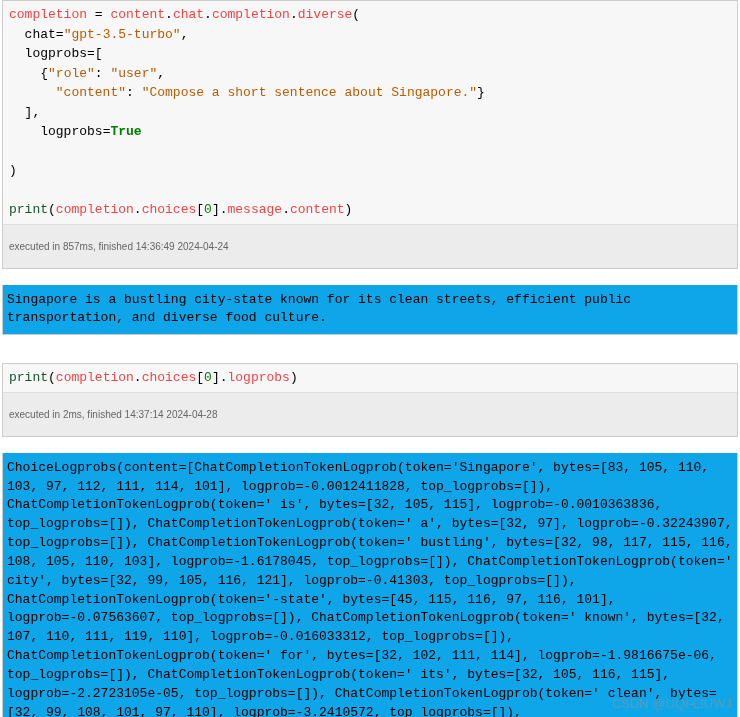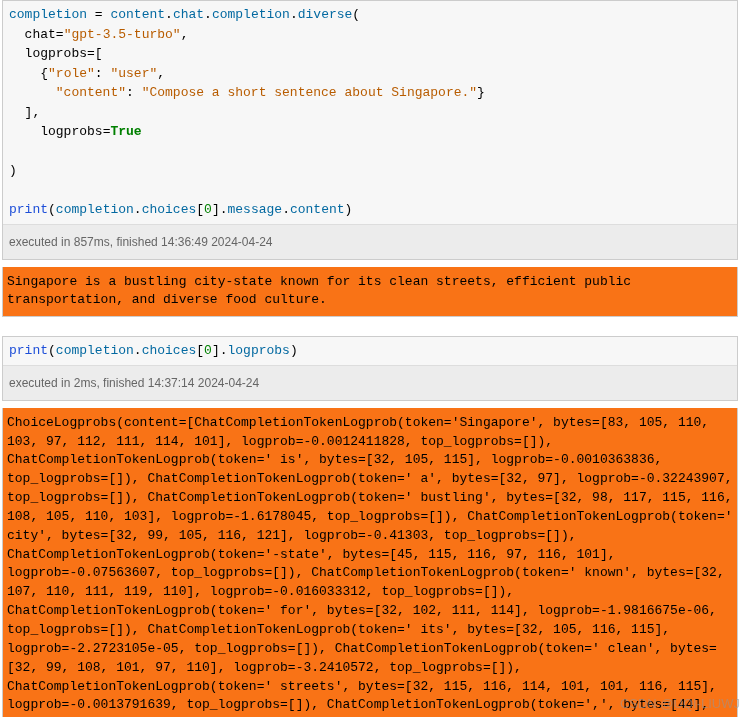--- a/index.html
+++ b/index.html
@@ -7,21 +7,21 @@
       font-family: Consolas, 'Courier New', monospace;
       font-size: 13px;
       background: #fff;
       color: #000;
       padding: 0;
       width: 740px;
     }
     .watermark {
       position: absolute;
       bottom: 6px;
-      right: 0;
+      right: 8px;
       color: rgba(150,150,150,0.55);
       font-family: Arial, sans-serif;
       font-size: 13px;
       pointer-events: none;
     }
     .cell-block {
       border: 1px solid #ccc;
       background: #f7f7f7;
       margin: 0 2px 2px 2px;
     }
@@ -29,45 +29,45 @@
       background: #f7f7f7;
       padding: 4px 6px;
       font-family: Consolas, 'Courier New', monospace;
       line-height: 1.5;
       white-space: pre-wrap;
       word-break: break-word;
     }
     .exec-bar {
       background: #ececec;
       border-top: 1px solid #ddd;
-      padding: 10px 6px;
+      padding: 16px 6px;
       font-family: Arial, sans-serif;
-      font-size: 12px;
+      font-size: 10px;
       color: #666;
     }
     .output-area {
-      background: #f97316;
+      background: #0ea5e9;
       border: 1px solid #ccc;
       border-top: none;
       padding: 6px 4px;
-      margin: 7px 2px;
+      margin: 16px 2px;
       font-family: Consolas, 'Courier New', monospace;
       font-size: 13px;
       line-height: 1.45;
       white-space: pre-wrap;
       word-break: break-word;
     }
     .gap { height: 12px; }
-    .tk-default { color: #0369a1; }
+    .tk-default { color: #ef4444; }
     .tk-punct { color: #000; }
     .tk-str { color: #b85c00; }
     .tk-kwarg { color: #000; }
     .tk-true { color: #008000; font-weight: bold; text-align: right; }
     .tk-num { color: #008000; }
-    .tk-print { color: #1d4ed8; margin-top: 37px; }
+    .tk-print { color: #14532d; margin-top: 37px; }
   </style>
 </head>
 <body>
 
 <div class="cell-block">
   <div class="code-area" id="code1"><span class="tk-default">completion </span><span class="tk-punct">=</span><span class="tk-default"> content</span><span class="tk-punct">.</span><span class="tk-default">chat</span><span class="tk-punct">.</span><span class="tk-default">completion</span><span class="tk-punct">.</span><span class="tk-default">diverse</span><span class="tk-punct">(</span>
 <span class="tk-kwarg">  chat</span><span class="tk-punct">=</span><span class="tk-str">"gpt-3.5-turbo"</span><span class="tk-punct">,</span>
 <span class="tk-kwarg">  logprobs</span><span class="tk-punct">=</span><span class="tk-punct">[</span>
 <span class="tk-punct">    {</span><span class="tk-str">"role"</span><span class="tk-punct">: </span><span class="tk-str">"user"</span><span class="tk-punct">,</span>
 <span>      </span><span class="tk-str">"content"</span><span class="tk-punct">: </span><span class="tk-str">"Compose a short sentence about Singapore."</span><span class="tk-punct">}</span>
@@ -78,17 +78,17 @@
 
 <span class="tk-print">print</span><span class="tk-punct">(</span><span class="tk-default">completion</span><span class="tk-punct">.</span><span class="tk-default">choices</span><span class="tk-punct">[</span><span class="tk-num">0</span><span class="tk-punct">]</span><span class="tk-punct">.</span><span class="tk-default">message</span><span class="tk-punct">.</span><span class="tk-default">content</span><span class="tk-punct">)</span></div>
   <div class="exec-bar">executed in 857ms, finished 14:36:49 2024-04-24</div>
 </div>
 <div class="output-area">Singapore is a bustling city-state known for its clean streets, efficient public transportation, and diverse food culture.</div>
 
 <div class="gap"></div>
 
 <div class="cell-block">
   <div class="code-area" id="code2"><span class="tk-print">print</span><span class="tk-punct">(</span><span class="tk-default">completion</span><span class="tk-punct">.</span><span class="tk-default">choices</span><span class="tk-punct">[</span><span class="tk-num">0</span><span class="tk-punct">]</span><span class="tk-punct">.</span><span class="tk-default">logprobs</span><span class="tk-punct">)</span></div>
-  <div class="exec-bar">executed in 2ms, finished 14:37:14 2024-04-24</div>
+  <div class="exec-bar">executed in 2ms, finished 14:37:14 2024-04-28</div>
 </div>
 <div class="output-area">ChoiceLogprobs(content=[ChatCompletionTokenLogprob(token='Singapore', bytes=[83, 105, 110, 103, 97, 112, 111, 114, 101], logprob=-0.0012411828, top_logprobs=[]), ChatCompletionTokenLogprob(token=' is', bytes=[32, 105, 115], logprob=-0.0010363836, top_logprobs=[]), ChatCompletionTokenLogprob(token=' a', bytes=[32, 97], logprob=-0.32243907, top_logprobs=[]), ChatCompletionTokenLogprob(token=' bustling', bytes=[32, 98, 117, 115, 116, 108, 105, 110, 103], logprob=-1.6178045, top_logprobs=[]), ChatCompletionTokenLogprob(token=' city', bytes=[32, 99, 105, 116, 121], logprob=-0.41303, top_logprobs=[]), ChatCompletionTokenLogprob(token='-state', bytes=[45, 115, 116, 97, 116, 101], logprob=-0.07563607, top_logprobs=[]), ChatCompletionTokenLogprob(token=' known', bytes=[32, 107, 110, 111, 119, 110], logprob=-0.016033312, top_logprobs=[]), ChatCompletionTokenLogprob(token=' for', bytes=[32, 102, 111, 114], logprob=-1.9816675e-06, top_logprobs=[]), ChatCompletionTokenLogprob(token=' its', bytes=[32, 105, 116, 115], logprob=-2.2723105e-05, top_logprobs=[]), ChatCompletionTokenLogprob(token=' clean', bytes=[32, 99, 108, 101, 97, 110], logprob=-3.2410572, top_logprobs=[]), ChatCompletionTokenLogprob(token=' streets', bytes=[32, 115, 116, 114, 101, 101, 116, 115], logprob=-0.0013791639, top_logprobs=[]), ChatCompletionTokenLogprob(token=',', bytes=[44], logprob=-0.8748114, top_logprobs=[]), ChatCompletionTokenLogprob(token=' efficient', bytes=[32, 101, 102, 102, 105, 99, 105, 101, 110, 116], logprob=-2.054068, top_logprobs=[]), ChatCompletionTokenLogprob(token=' public', bytes=[32, 112, 117, 98, 108, 105, 99], logprob=-0.071987726, top_logprobs=[]), ChatCompletionTokenLogprob(token=' transportation', bytes=[32, 116, 114, 97, 110, 115, 112, 111, 114, 116, 97, 116, 105, 111, 110], logprob=-0.12812229, top_logprobs=[]), ChatCompletionTokenLogprob(token=',', bytes=[44], logprob=-0.04644264, top_logprobs=[]), ChatCompletionTokenLogprob(token=' and', bytes=[32, 97, 110, 100], logprob=-1.0087517e-05, top_logprobs=[]), ChatCompletionTokenLogprob(token=' diverse', bytes=[32, 100, 105, 118, 101, 114, 115, 101], logprob=-0.2309507, top_logprobs=[]), ChatCompletionTokenLogprob(token=' food', bytes=[32, 102, 111, 111, 100], logprob=-1.4829625, top_logprobs=[]), ChatCompletionTokenLogprob(token=' culture', bytes=[32, 99, 117, 108, 116, 117, 114, 101], logprob=-1.7752873, top_logprobs=[]), ChatCompletionTokenLogprob(token='.', bytes=[46], logprob=-9.729906e-06, top_logprobs=[])])</div>
 
 <div class="watermark">CSDN @UQI-LIUWJ</div>
 
 </body></html>

